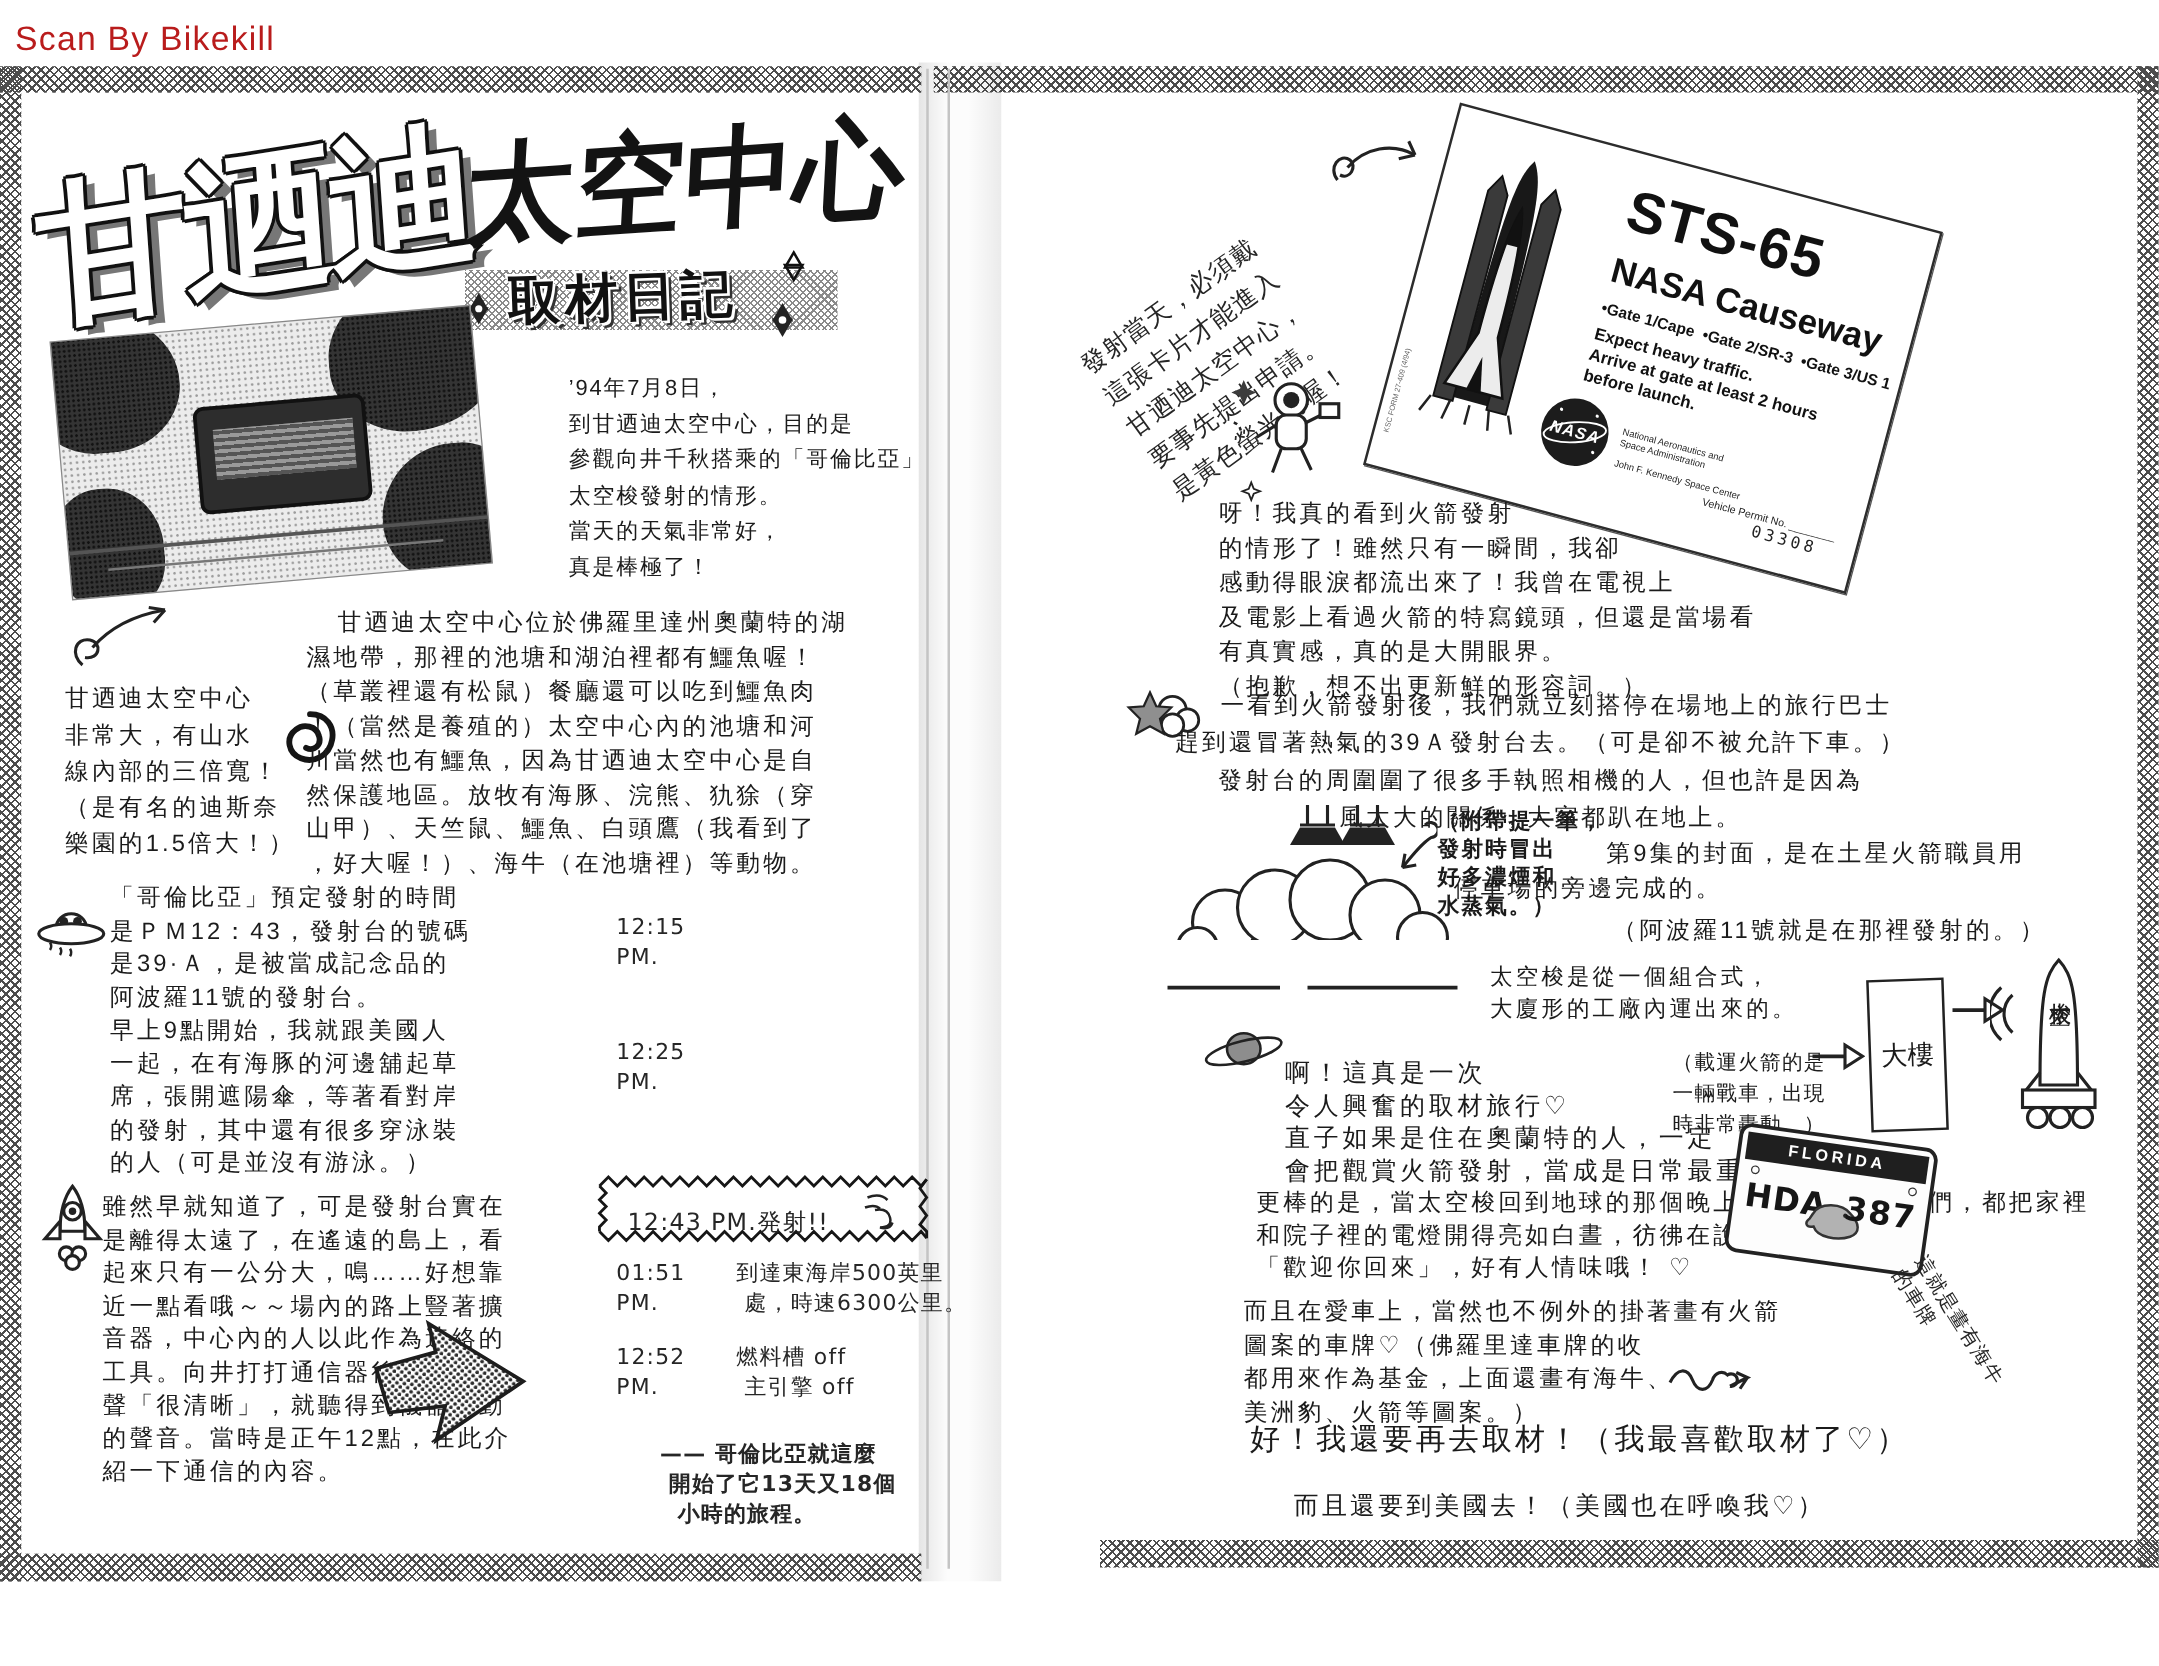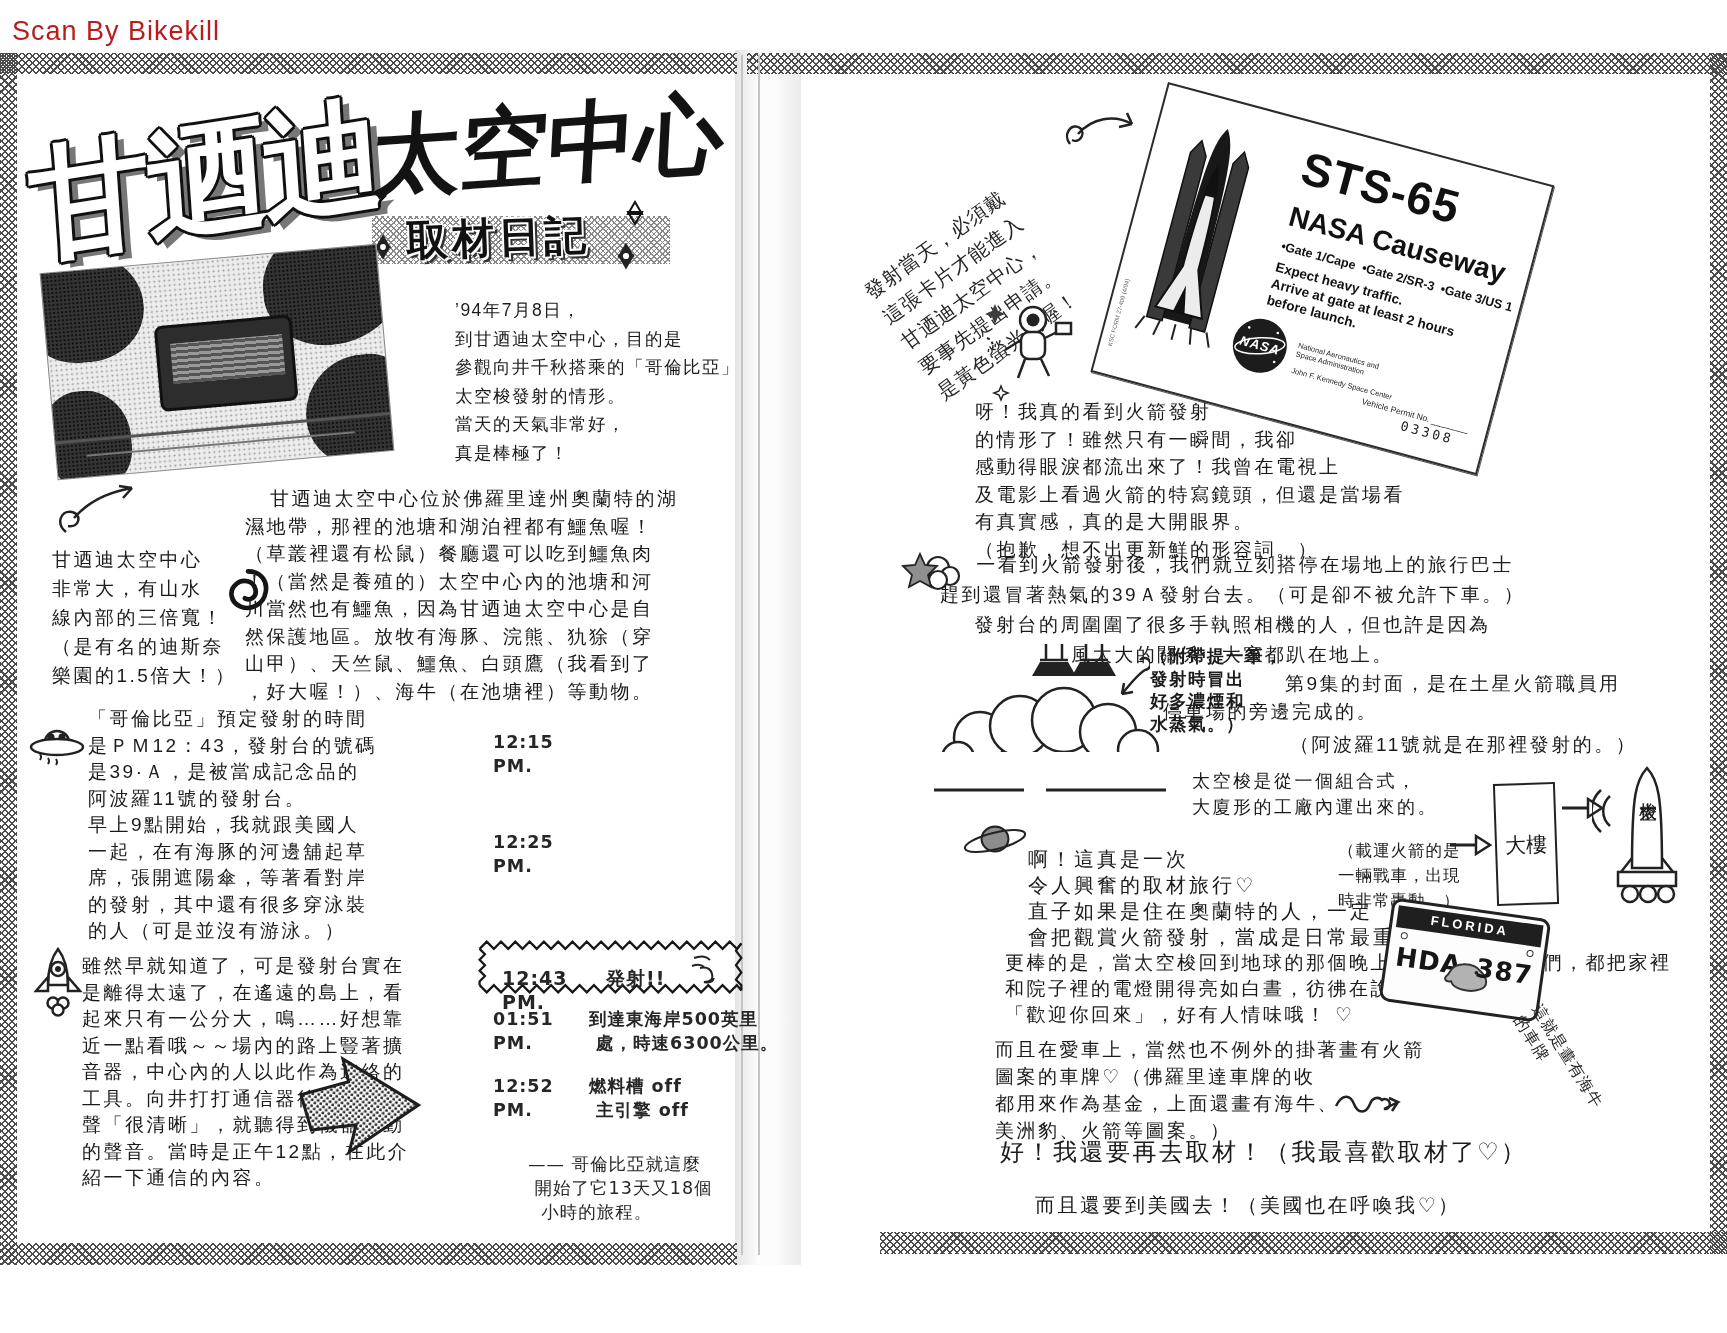--- a/index.html
+++ b/index.html
@@ -59,21 +59,21 @@
        border-radius:10px;background:#fdfdfd;transform:rotate(8deg);}
   .plate-band{position:absolute;left:4px;top:4px;right:4px;height:22px;background:#1f1f1f;
        color:#fff;text-align:center;font-size:13px;font-weight:bold;letter-spacing:3px;line-height:22px;}
   .plate-num{position:absolute;top:40px;font-size:26px;font-weight:bold;color:#161616;letter-spacing:1px;
        font-family:"DejaVu Sans",sans-serif;}
   .screw{position:absolute;width:7px;height:7px;border:1.5px solid #333;border-radius:50%;}
   .gutter{position:absolute;left:735px;top:50px;width:66px;height:1215px;
        background:linear-gradient(90deg,rgba(0,0,0,0.10),rgba(0,0,0,0.01) 35%,rgba(0,0,0,0.01) 60%,rgba(0,0,0,0.08));}
   .gutter-line{position:absolute;top:55px;width:2px;height:1200px;background:#c4c4c4;}
   .tl-time{display:inline-block;width:96px;flex:none;}
-  .tl{display:flex;font-weight:bold;}
+  .tl{display:flex;}
 </style>
 </head>
 <body>
 
 <div class="watermark">Scan By Bikekill</div>
 <div class="checker" style="left:0;top:53px;width:737px;height:21px;"></div>
 <div class="checker" style="left:747px;top:53px;width:980px;height:21px;"></div>
 <div class="checker" style="left:0;top:53px;width:17px;height:1212px;"></div>
 <div class="checker" style="left:0;top:1243px;width:737px;height:22px;"></div>
 <div class="checker" style="left:880px;top:1232px;width:847px;height:22px;"></div>
@@ -203,21 +203,21 @@
 <div class="hand tl" style="left:493px;top:1007px;">
   <span class="tl-time">01:51 PM.</span>
   <span>到達東海岸500英里
  處，時速6300公里。</span>
 </div>
 <div class="hand tl" style="left:493px;top:1074px;">
   <span class="tl-time">12:52 PM.</span>
   <span>燃料槽 off
  主引擎 off</span>
 </div>
-<div class="hand" style="left:528px;top:1152px;">—— 哥倫比亞就這麼
+<div class="hand" style="left:528px;top:1152px;font-weight:bold;">—— 哥倫比亞就這麼
  開始了它13天又18個
   小時的旅程。</div>
 
 <svg style="position:absolute;left:292px;top:1055px;" width="136" height="104" viewBox="0 0 136 104">
   <defs>
     <pattern id="dots" width="6" height="6" patternUnits="userSpaceOnUse">
       <rect width="6" height="6" fill="#fff"></rect>
       <circle cx="1.7" cy="1.7" r="1.5" fill="#2d2d2d"></circle>
         <circle cx="4.7" cy="4.7" r="1.5" fill="#2d2d2d"></circle>
     </pattern>

